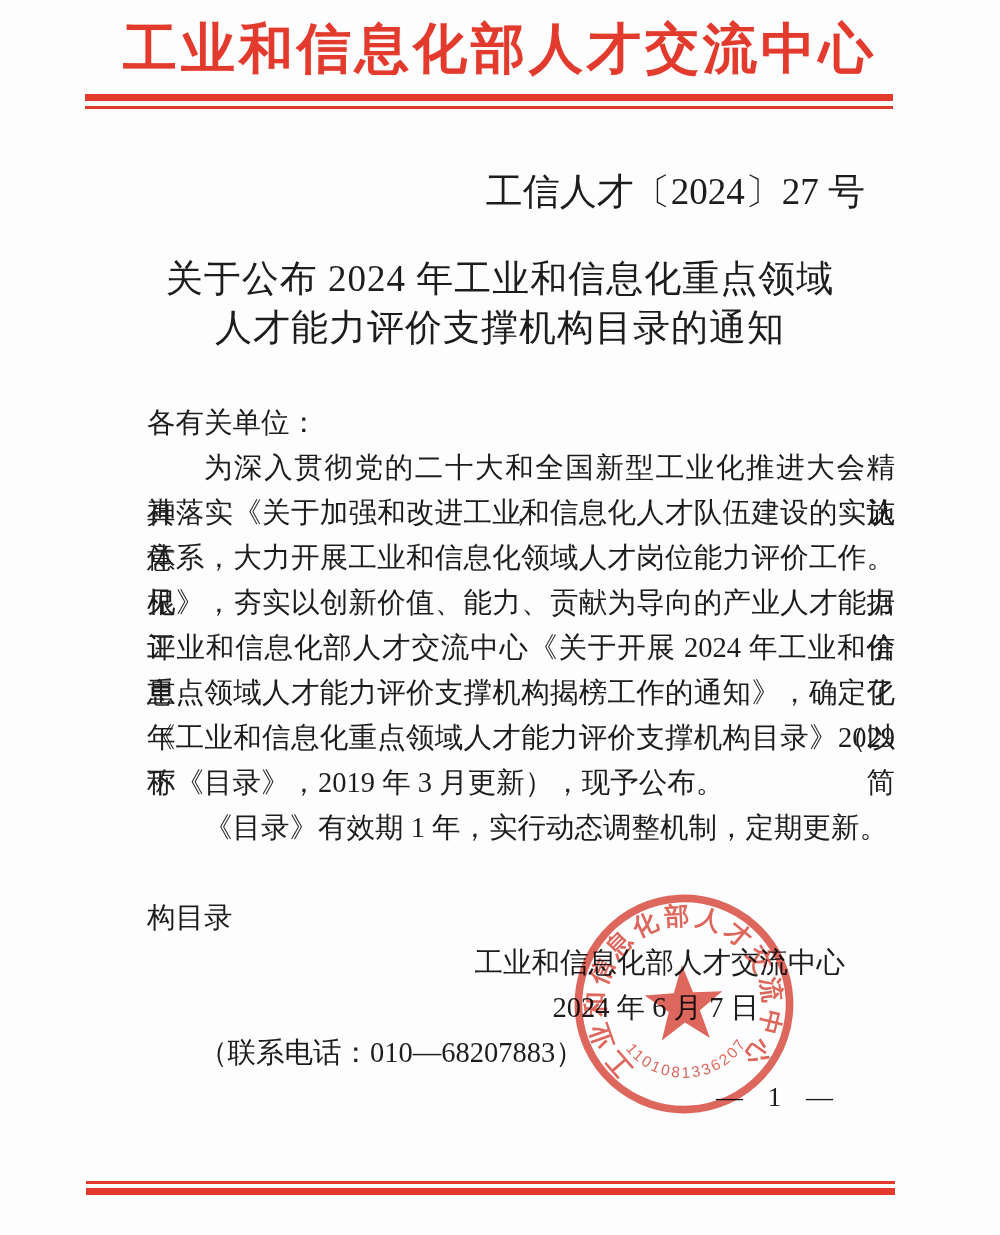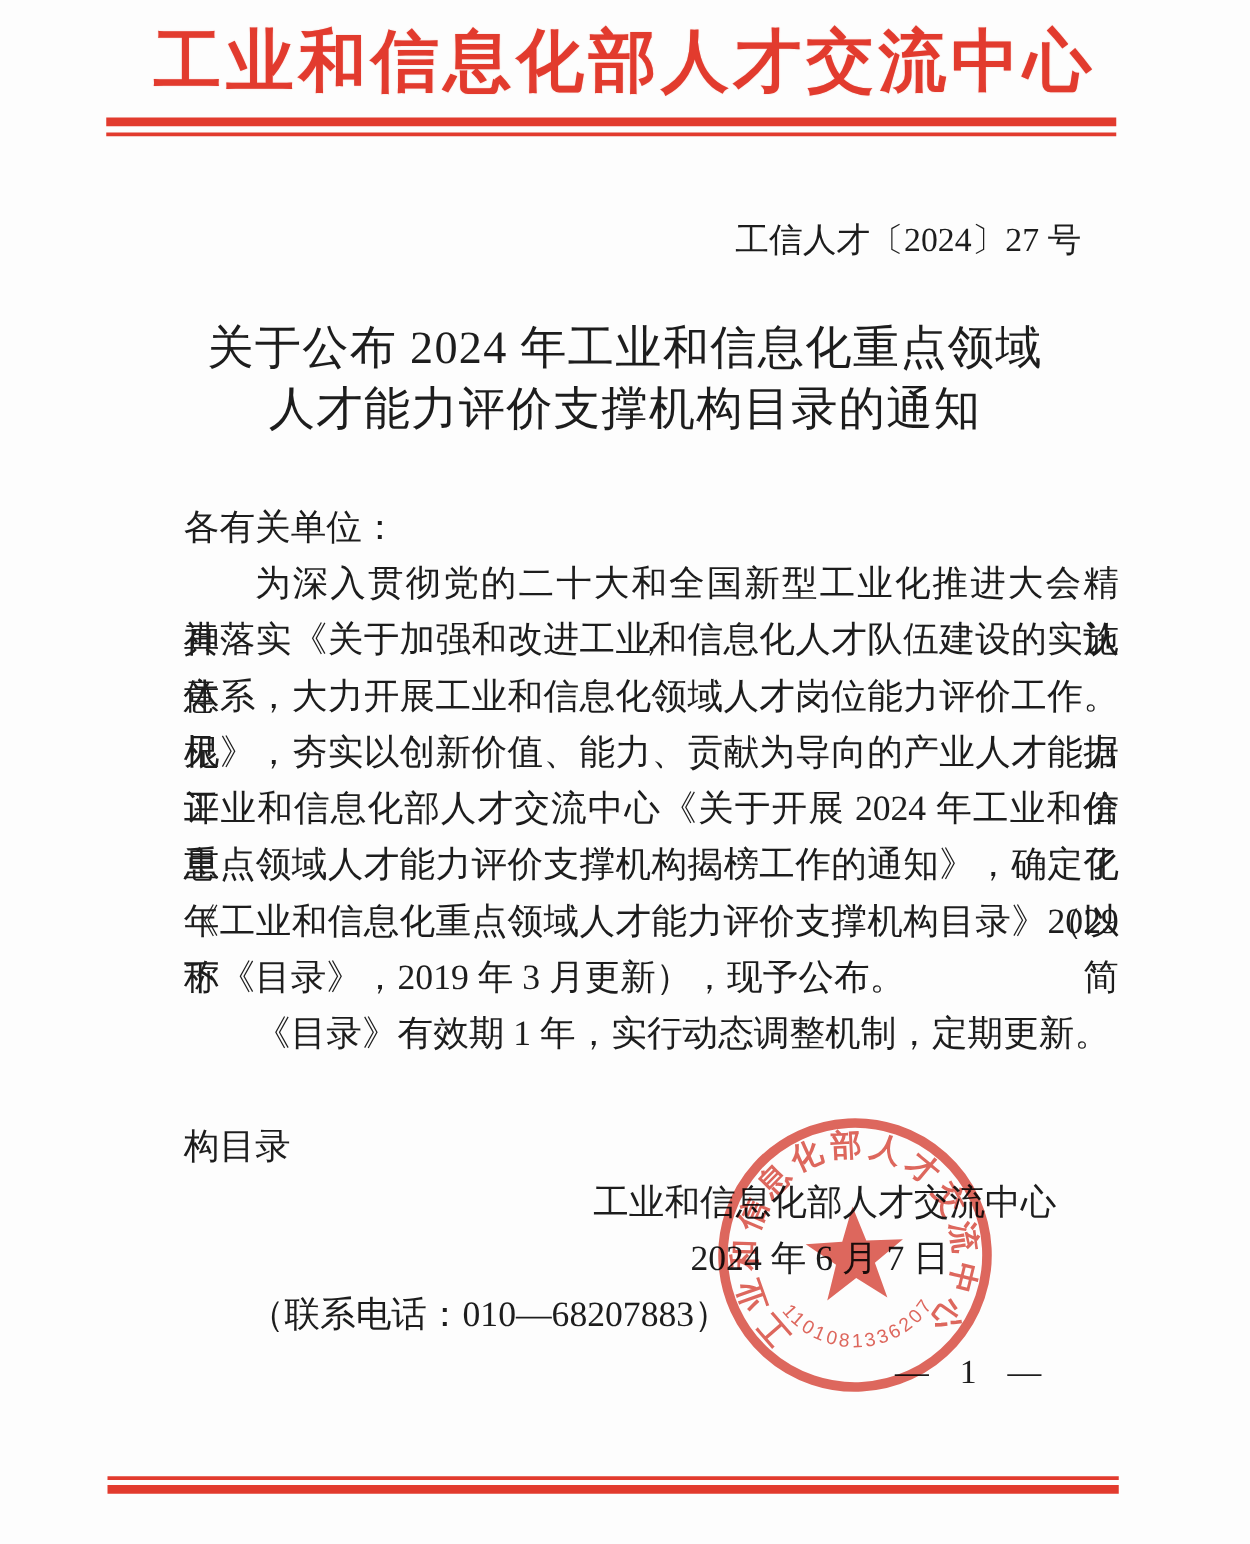--- a/index.html
+++ b/index.html
@@ -26,21 +26,21 @@
   .rule{position:absolute;background:#e23b2e;}
   .rule-top-thick{top:94px;left:85px;width:808px;height:7px;}
   .rule-top-thin{top:106px;left:85px;width:808px;height:3px;}
   .rule-bottom-thin{top:1181px;left:86px;width:809px;height:3px;}
   .rule-bottom-thick{top:1188px;left:86px;width:809px;height:7px;}
 
   
   .doc-number{
     position:absolute;top:172px;left:147px;width:748px;
     text-align:right;padding-right:30px;box-sizing:border-box;
-    font-size:27px;line-height:40px;
+    font-size:37px;line-height:40px;
   }
 
   
   .doc-title{
     position:absolute;top:254px;left:0;width:1000px;
     text-align:center;
     font-size:37px;font-weight:normal;
     line-height:49px;letter-spacing:1px;
   }
 

